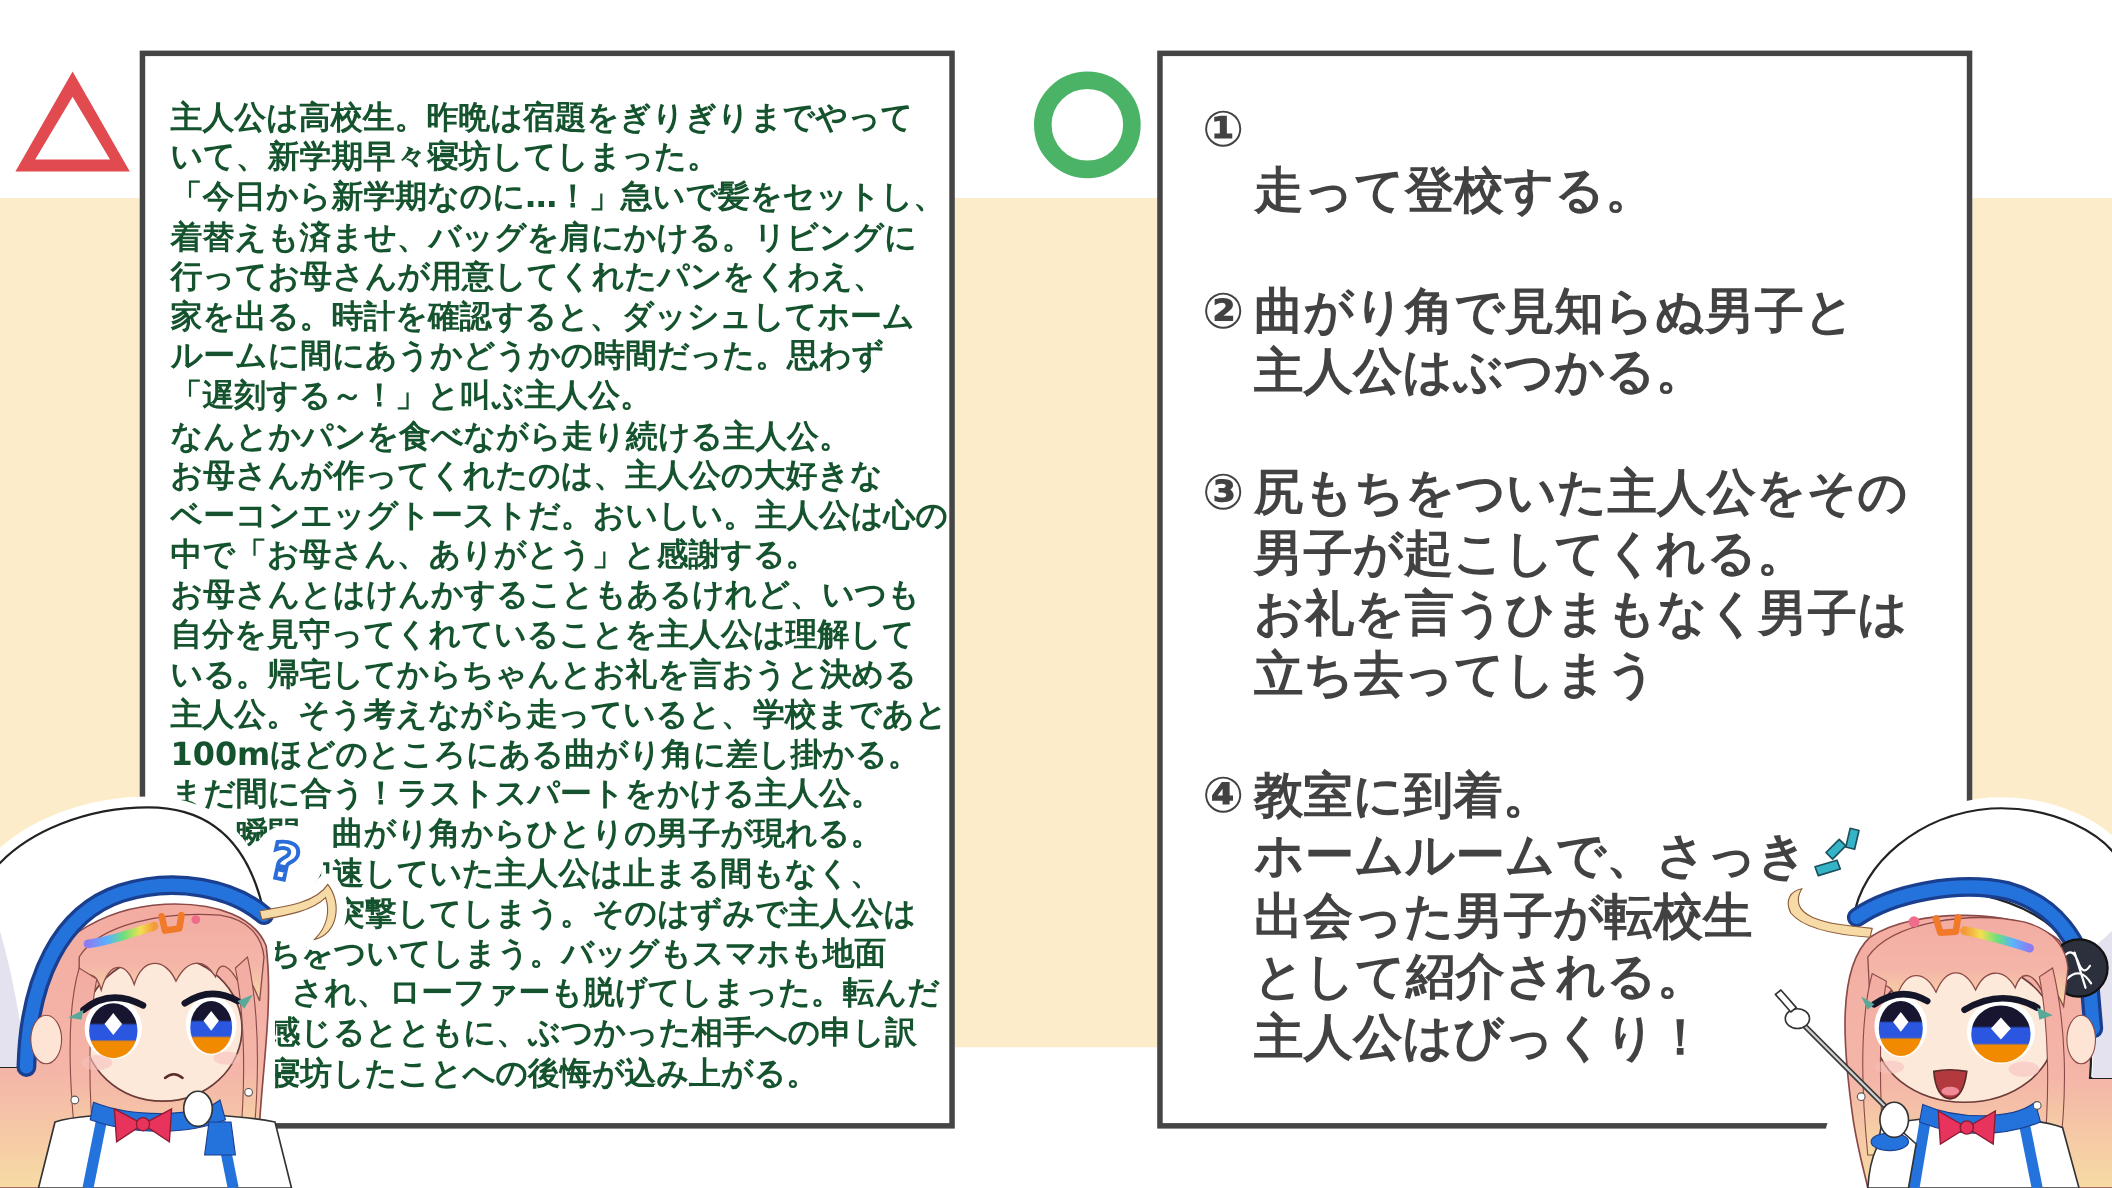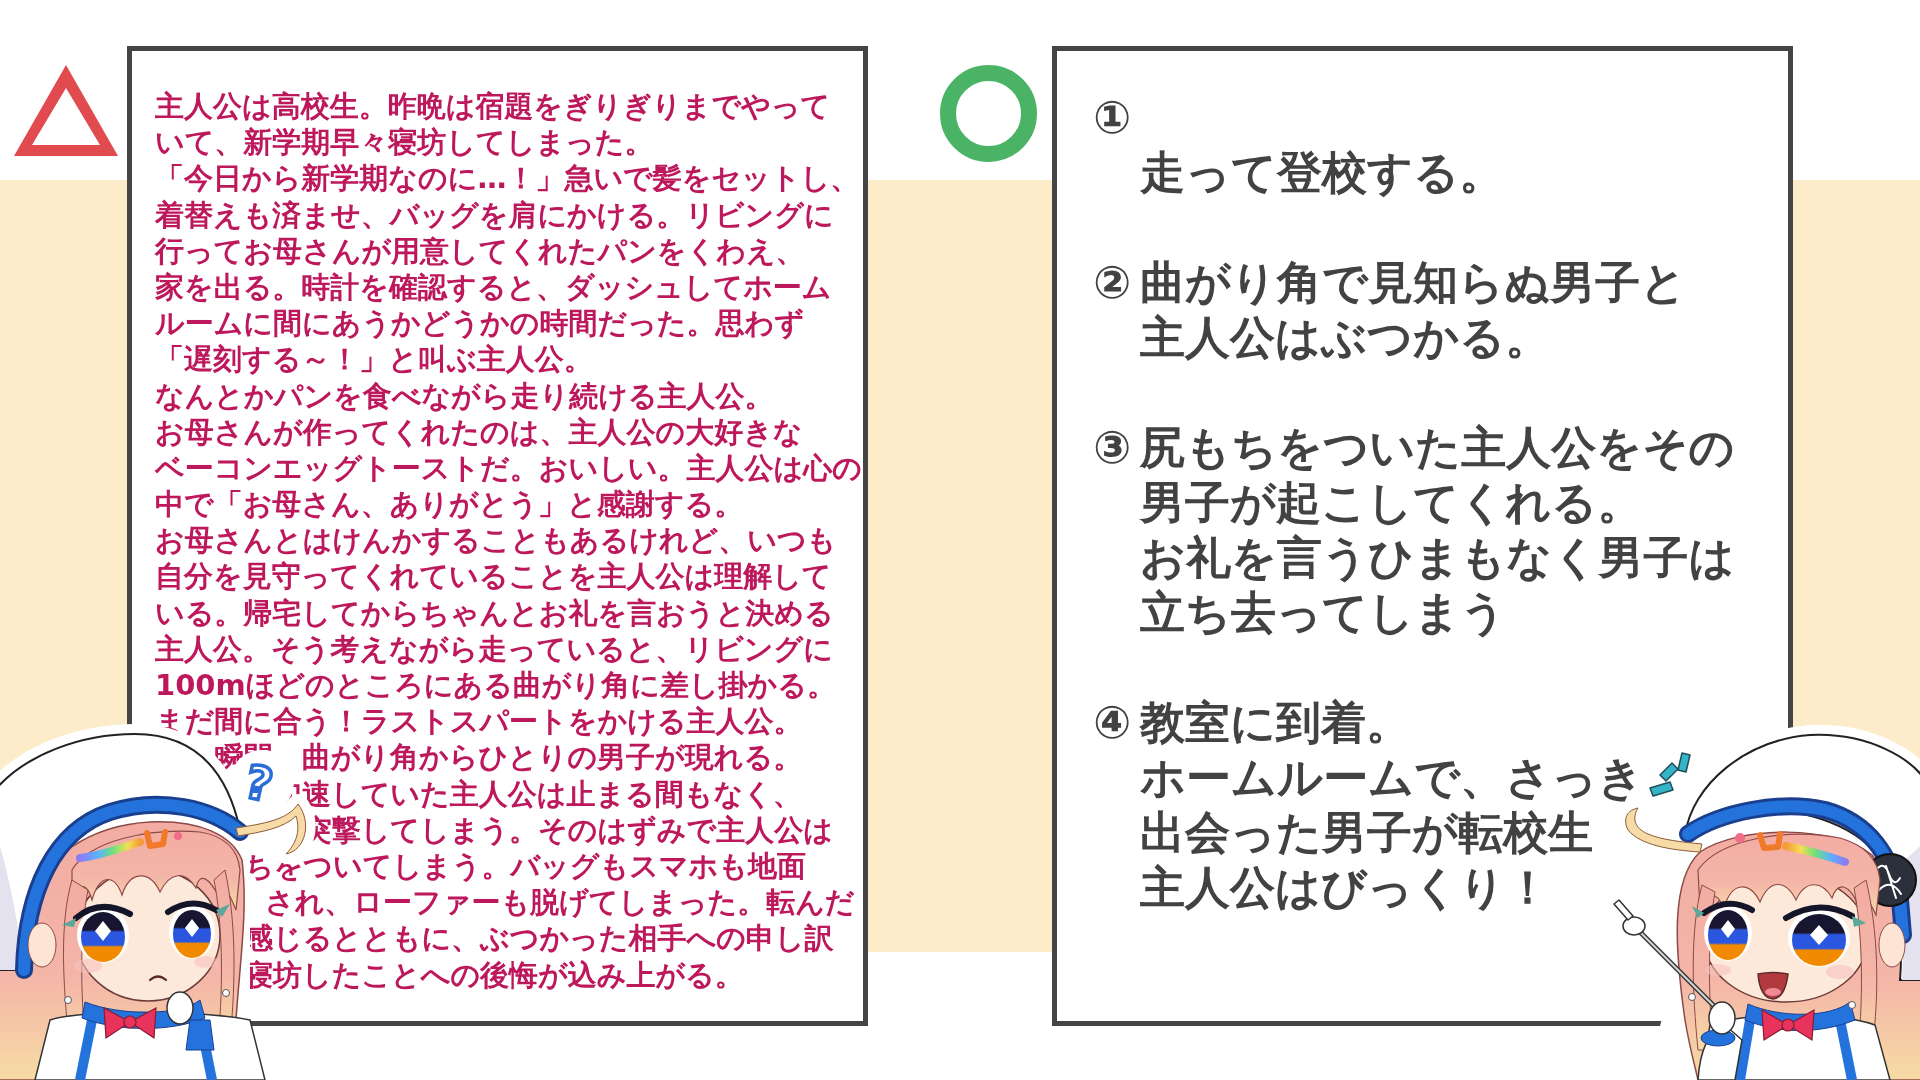--- a/index.html
+++ b/index.html
@@ -2,21 +2,21 @@
 <html><head>
   <meta charset="utf-8">
   <style>
     html, body { margin:0; padding:0; background:#ffffff; }
     body { width:1920px; height:1080px; overflow:hidden; font-family:"DejaVu Sans", sans-serif; }
     .canvas { position:relative; width:1920px; height:1080px; overflow:hidden; background:#ffffff; }
     .band { position:absolute; left:0; top:180px; width:1920px; height:772px; background:#fdecc9; }
     .panel { position:absolute; top:46px; height:980px; box-sizing:border-box; border:5px solid #454545; background:#ffffff; }
     .panel-left { left:127px; width:741px; }
     .panel-right { left:1052px; width:741px; }
-    .bad-text { position:absolute; left:155px; top:88px; font-size:29px; line-height:36.2px; font-weight:700; color:#be185d; white-space:nowrap; }
+    .bad-text { position:absolute; left:155px; top:88px; font-size:29px; line-height:36.2px; font-weight:700; color:#14532d; white-space:nowrap; }
     .bad-text .line { height:36.2px; }
     .good-text { position:absolute; left:1093px; top:90px; font-size:45px; line-height:55px; font-weight:700; color:#424242; white-space:nowrap; }
     .item { margin-bottom:55px; }
     .item-line { height:55px; display:flex; }
     .num { display:inline-block; width:47px; flex:0 0 47px; }
     .cont { padding-left:47px;text-align:center; }
     .mark { position:absolute; }
     .mascot { position:absolute; overflow:visible; }
   </style>
 </head>
@@ -40,21 +40,21 @@
     <div class="line">家を出る。時計を確認すると、ダッシュしてホーム</div>
     <div class="line">ルームに間にあうかどうかの時間だった。思わず</div>
     <div class="line">「遅刻する～！」と叫ぶ主人公。</div>
     <div class="line">なんとかパンを食べながら走り続ける主人公。</div>
     <div class="line">お母さんが作ってくれたのは、主人公の大好きな</div>
     <div class="line">ベーコンエッグトーストだ。おいしい。主人公は心の</div>
     <div class="line">中で「お母さん、ありがとう」と感謝する。</div>
     <div class="line">お母さんとはけんかすることもあるけれど、いつも</div>
     <div class="line">自分を見守ってくれていることを主人公は理解して</div>
     <div class="line">いる。帰宅してからちゃんとお礼を言おうと決める</div>
-    <div class="line">主人公。そう考えながら走っていると、リビングに</div>
+    <div class="line">主人公。そう考えながら走っていると、学校まであと</div>
     <div class="line">100mほどのところにある曲がり角に差し掛かる。</div>
     <div class="line">まだ間に合う！ラストスパートをかける主人公。</div>
     <div class="line" style="padding-left:30px">の瞬間、曲がり角からひとりの男子が現れる。</div>
     <div class="line" style="padding-left:118px">加速していた主人公は止まる間もなく、</div>
     <div class="line" style="padding-left:89px">子に突撃してしまう。そのはずみで主人公は</div>
     <div class="line" style="padding-left:89px">ちをついてしまう。バッグもスマホも地面</div>
     <div class="line" style="padding-left:110px">され、ローファーも脱げてしまった。転んだ</div>
     <div class="line" style="padding-left:89px">感じるとともに、ぶつかった相手への申し訳</div>
     <div class="line" style="padding-left:89px">寝坊したことへの後悔が込み上がる。</div>
   </div>
@@ -102,20 +102,23 @@
           <span class="num">④</span>
           <span>教室に到着。</span>
         </div>
       <div class="item-line cont">
           <span>ホームルームで、さっき</span>
         </div>
       <div class="item-line cont">
           <span>出会った男子が転校生</span>
         </div>
       <div class="item-line cont">
+          <span>として紹介される。</span>
+        </div>
+      <div class="item-line cont">
           <span>主人公はびっくり！</span>
         </div>
     </div>
   </div>
 
   <svg class="mascot" style="left:0;top:720px;width:330px;height:360px;" viewBox="0 0 330 360">
     <defs>
       <linearGradient id="hairL" x1="0" y1="0" x2="0" y2="1">
         <stop offset="0" stop-color="#f3aca2"></stop>
           <stop offset="0.6" stop-color="#f4b6a8"></stop>

